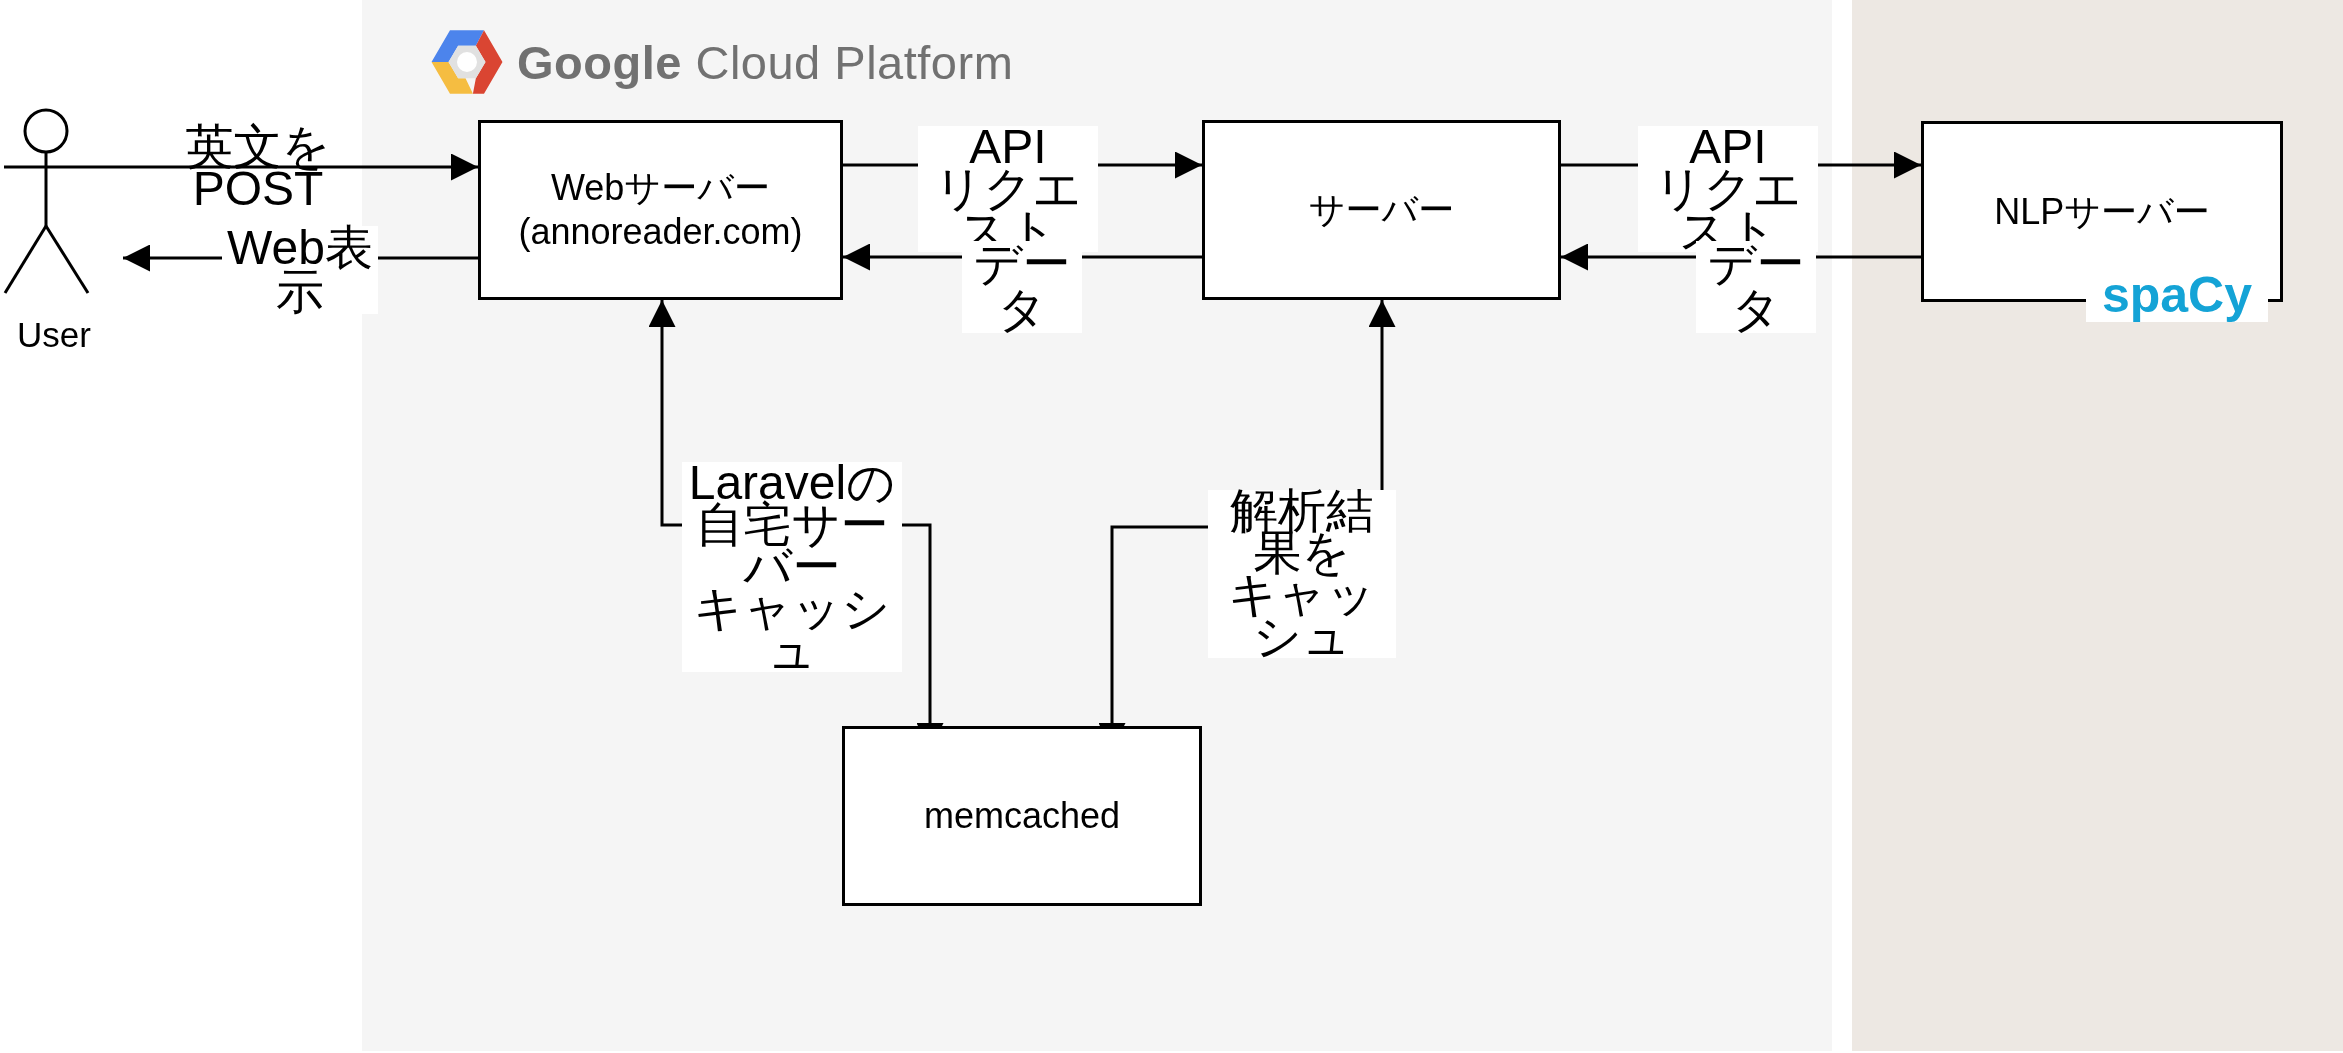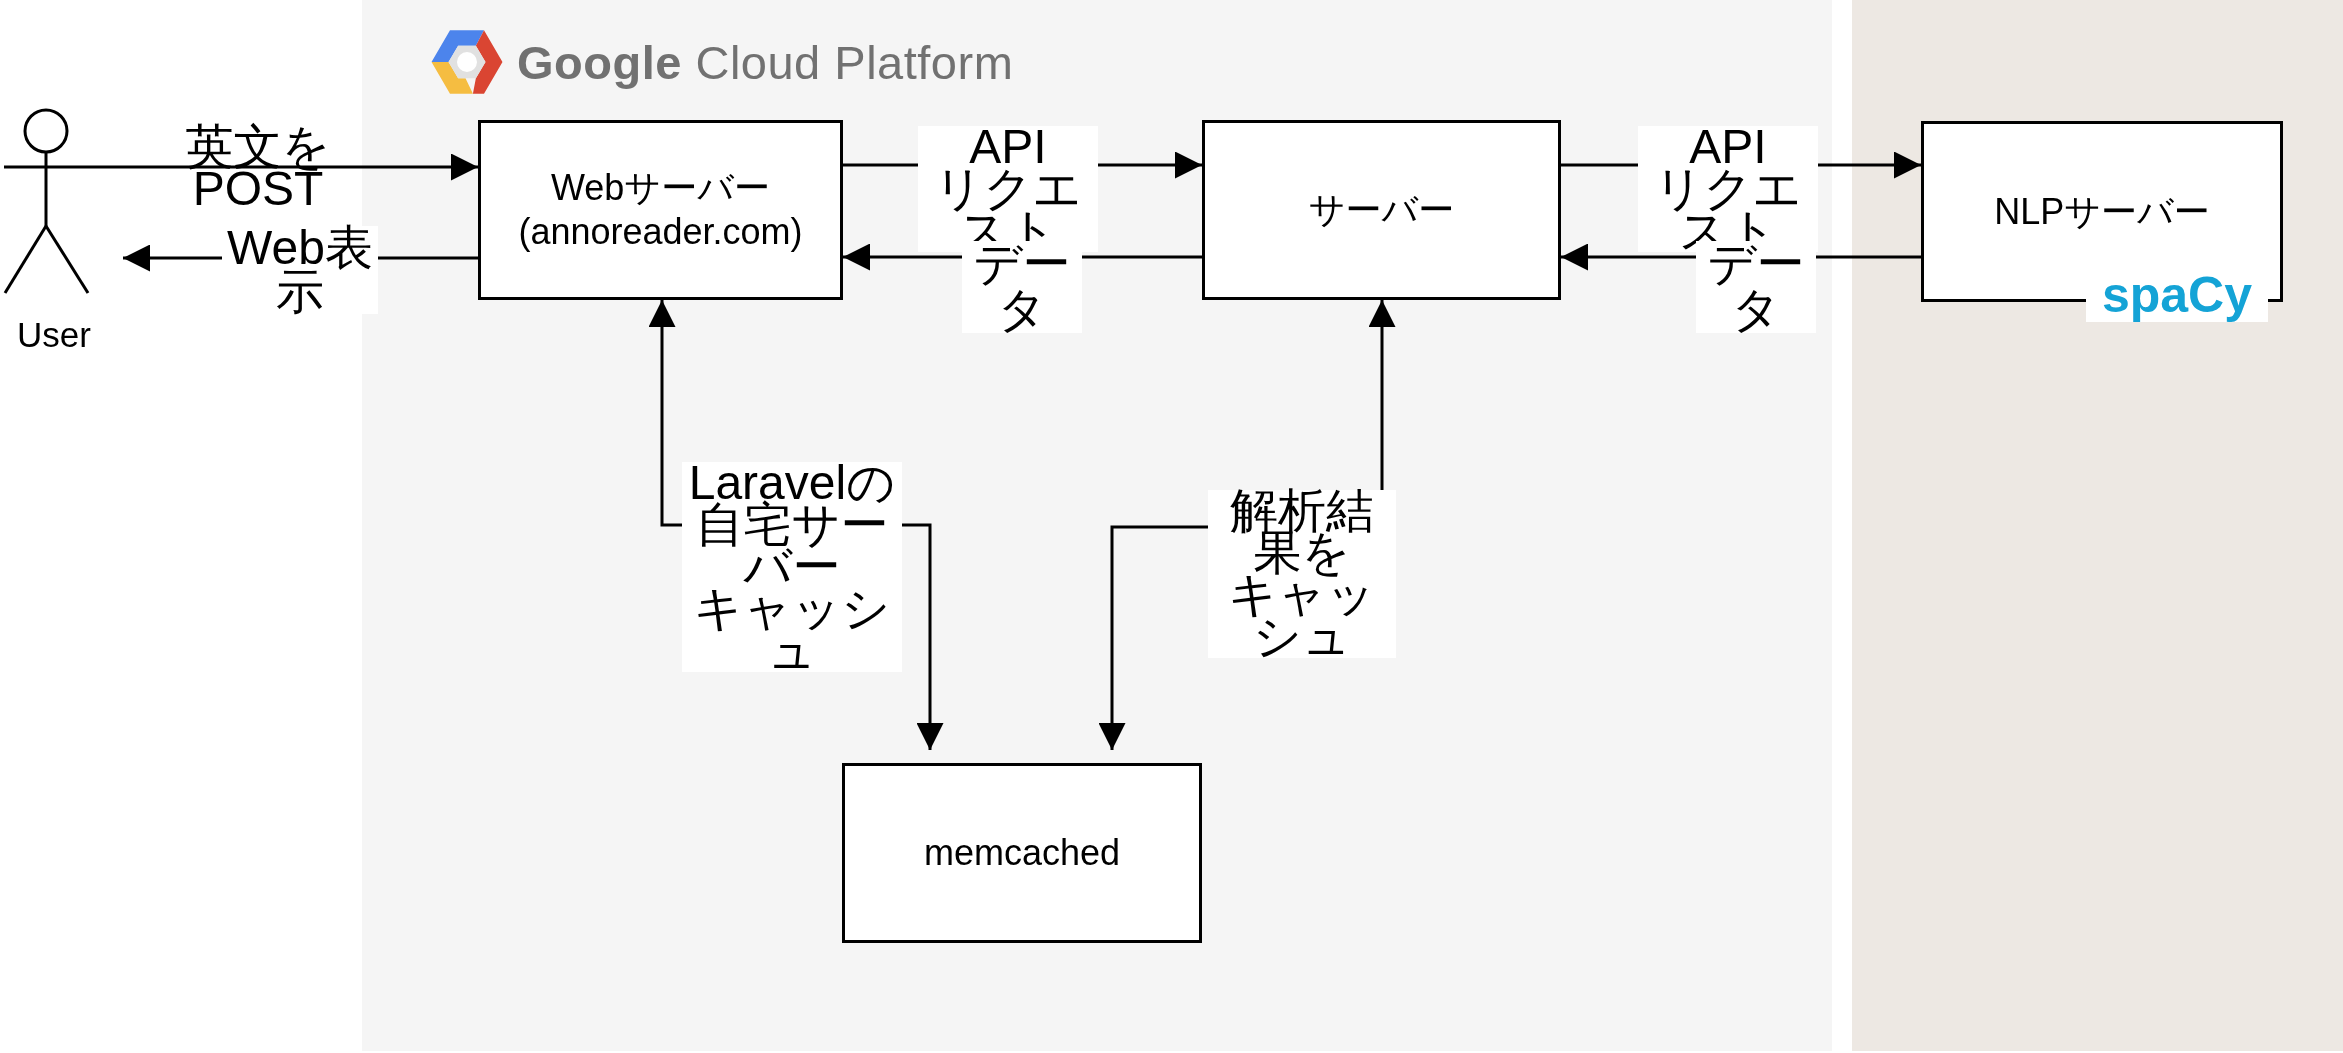--- a/index.html
+++ b/index.html
@@ -23,21 +23,21 @@
 
   .wires { position:absolute; left:0; top:0; z-index:1; pointer-events:none; }
 
   .box { position:absolute; box-sizing:border-box; background:#fff;
     border:3px solid var(--line,#000); display:flex; flex-direction:column;
     align-items:center; justify-content:center; text-align:center;
     font-size:36px; line-height:44px; z-index:2; }
   #web-box  { left:478px;  top:120px; width:365px; height:180px; }
   #anno-box { left:1202px; top:120px; width:359px; height:180px; }
   #nlp-box  { left:1921px; top:121px; width:362px; height:181px; }
-  #mem-box  { left:842px;  top:763px; width:360px; height:180px; }
+  #mem-box  { left:842px;  top:726px; width:360px; height:180px; }
 
   .lbl { position:absolute; text-align:center; font-size:48px; line-height:42px; z-index:3; }
   .lbl .ln { display:block; }
   .bg { background:#fff; }
   #lbl-post    { left:158px;  top:126px; width:200px; }
   #lbl-webdisp { left:222px;  top:226px; width:156px; line-height:44px; }
   #lbl-api1    { left:918px;  top:126px; width:180px; }
   #lbl-data1   { left:962px;  top:241px; width:120px; line-height:46px; }
   #lbl-api2    { left:1638px; top:126px; width:180px; }
   #lbl-data2   { left:1696px; top:241px; width:120px; line-height:46px; }

